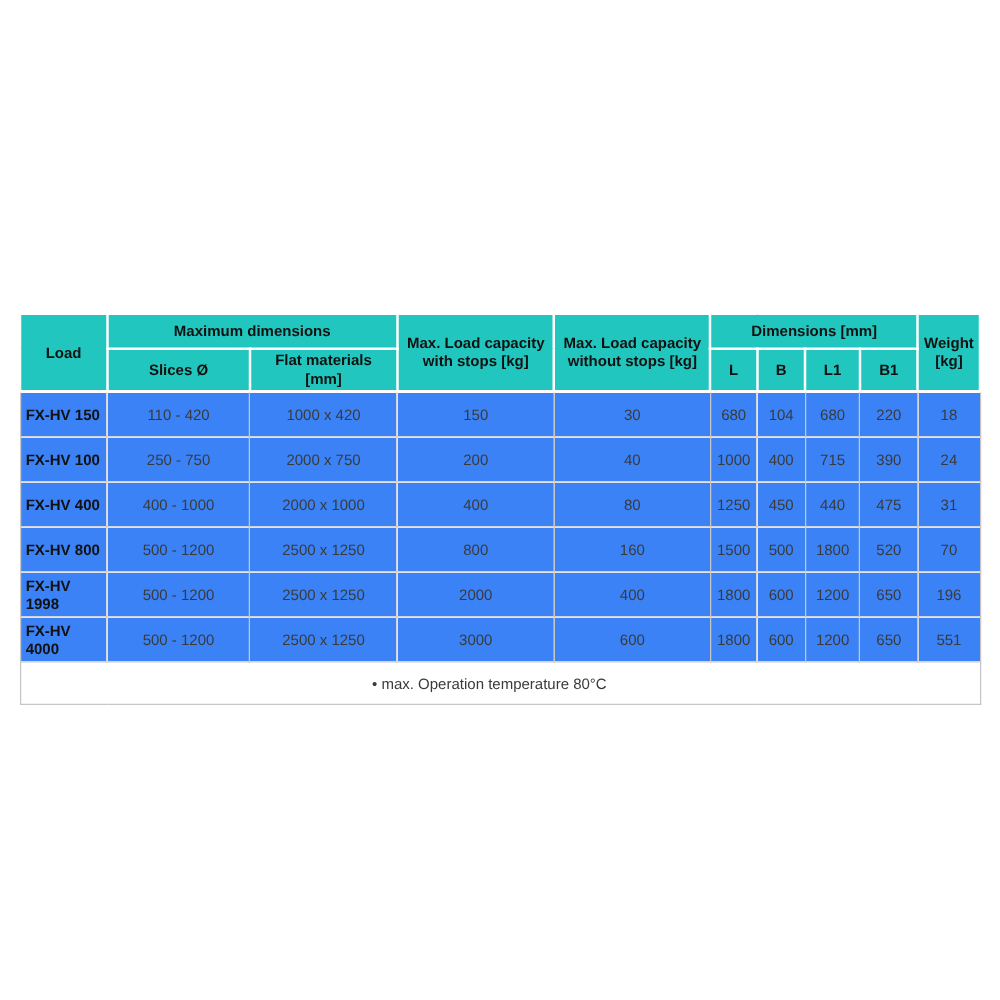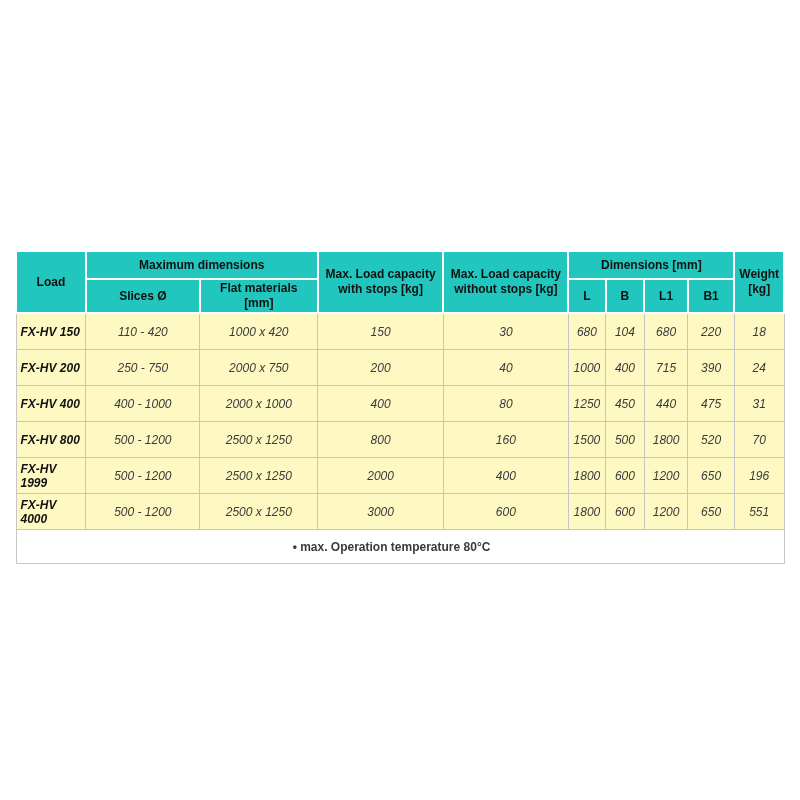--- a/index.html
+++ b/index.html
@@ -39,47 +39,45 @@
     font-weight:bold;
     text-align:center;
     vertical-align:middle;
     white-space:pre-line;
     line-height:1.25;
     padding:1px 2px;
   }
   table.spec thead tr.top-row th{height:24px;}
   table.spec thead tr.sub-row th{height:28px;}
   table.spec tbody td{
-    background:#fef9c3;
+    background:#3b82f6;
     border:1px solid var(--body-border);
     color:var(--body-text);
     font-size:12px;
     text-align:center;
     vertical-align:middle;
     height:33px;
     padding:1px 2px;
     overflow:hidden;
-    font-style:italic;
   }
   table.spec tbody td.model{
     text-align:left;
     font-weight:bold;
     color:#111111;
     padding-left:4px;
   }
   table.spec tfoot td{
     background:#ffffff;
     border:1px solid var(--body-border);
     color:var(--body-text);
     font-size:12px;
     text-align:center;
     vertical-align:middle;
     height:31px;
     padding-right:18px;
-    font-weight:bold;
   }
 </style>
 </head>
 <body>
 
 <div class="page">
   <table class="spec">
     <colgroup>
       <col style="width:9.0%">
       <col style="width:14.7%">
@@ -121,21 +119,21 @@
           <td>1000 x 420</td>
           <td>150</td>
           <td>30</td>
           <td>680</td>
           <td>104</td>
           <td>680</td>
           <td>220</td>
           <td>18</td>
         </tr>
         <tr>
-          <td class="model">FX-HV 200</td>
+          <td class="model">FX-HV 100</td>
           <td>250 - 750</td>
           <td>2000 x 750</td>
           <td>200</td>
           <td>40</td>
           <td>1000</td>
           <td>400</td>
           <td>715</td>
           <td>390</td>
           <td>24</td>
         </tr>
@@ -157,21 +155,21 @@
           <td>2500 x 1250</td>
           <td>800</td>
           <td>160</td>
           <td>1500</td>
           <td>500</td>
           <td>1800</td>
           <td>520</td>
           <td>70</td>
         </tr>
         <tr>
-          <td class="model">FX-HV 1999</td>
+          <td class="model">FX-HV 1998</td>
           <td>500 - 1200</td>
           <td>2500 x 1250</td>
           <td>2000</td>
           <td>400</td>
           <td>1800</td>
           <td>600</td>
           <td>1200</td>
           <td>650</td>
           <td>196</td>
         </tr>

